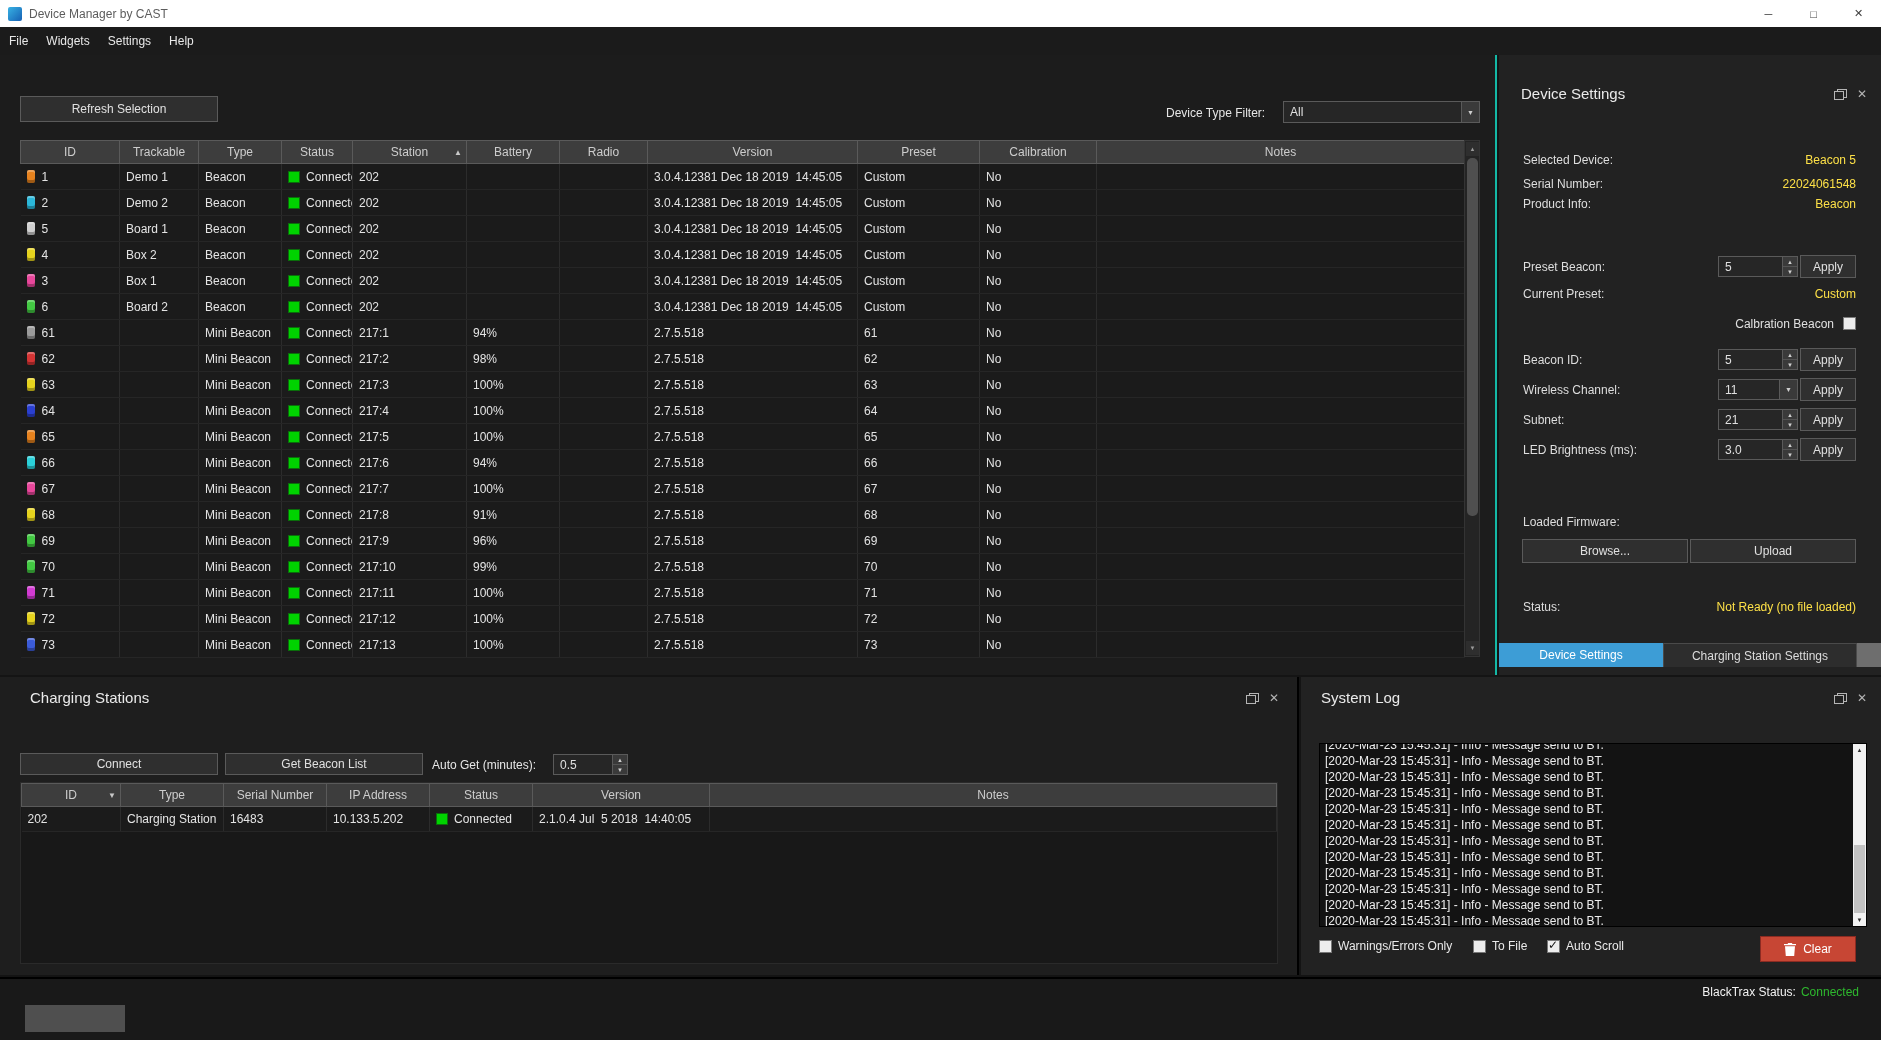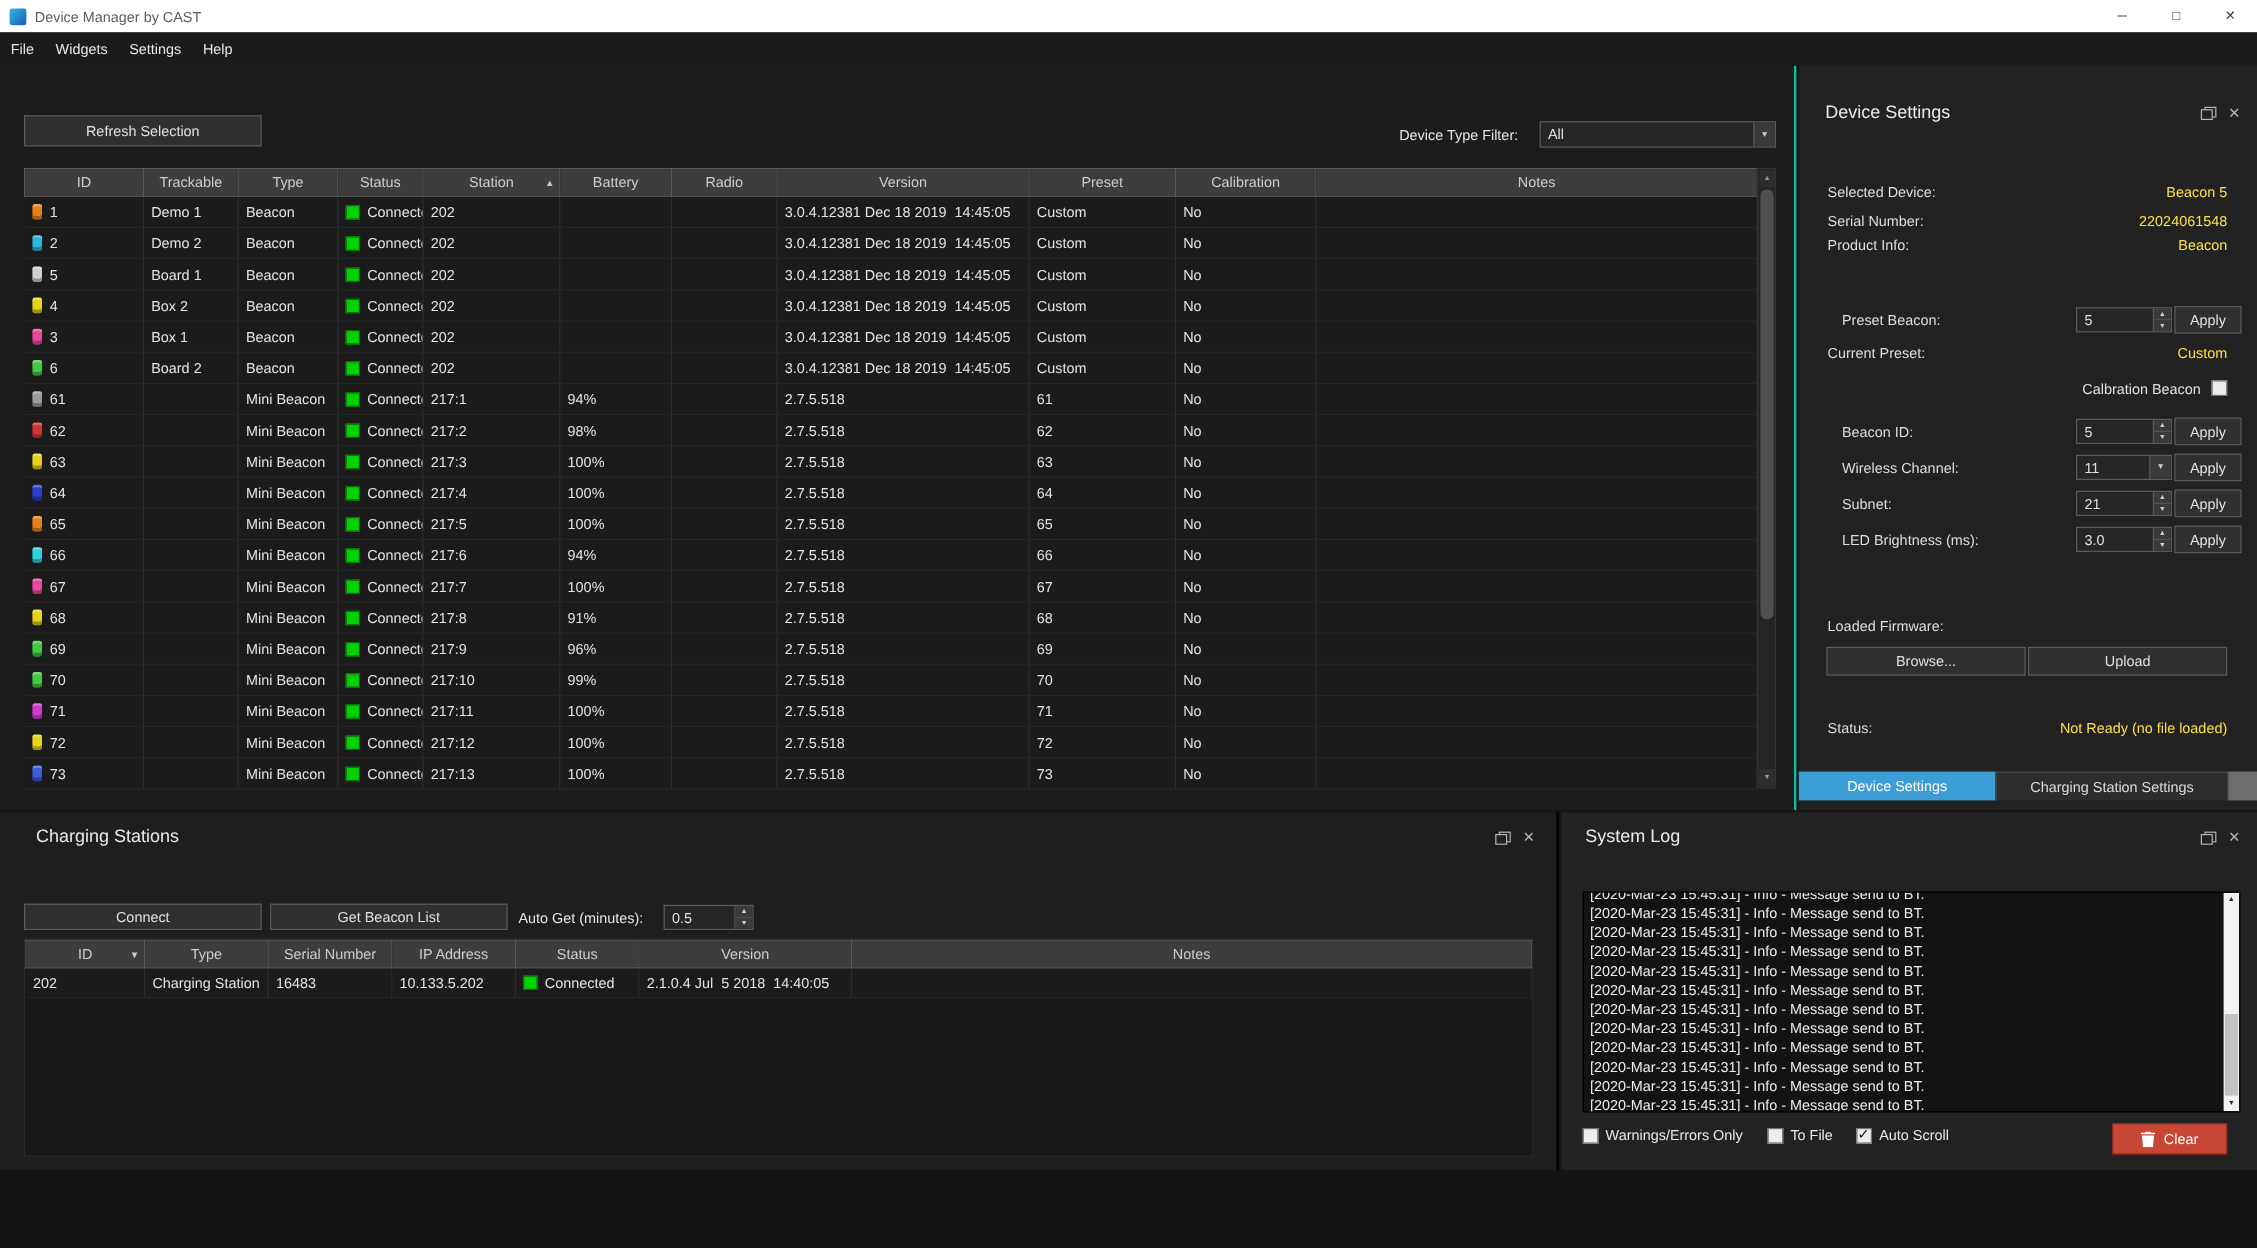--- a/index.html
+++ b/index.html
@@ -61,21 +61,21 @@
   #deviceScroll{left:1464px;top:85px;width:16px;height:517px}
   .sarrow{position:absolute;left:1px;width:13px;height:14px;display:flex;align-items:center;justify-content:center;font-size:6px;color:#9a9a9a;background:#2e2e2e}
   #deviceScroll .up{top:1px}
   #deviceScroll .down{bottom:1px}
   #deviceScroll .thumb{position:absolute;left:2px;width:11px;top:17px;height:358px;background:#4f4f4f;border-radius:5px}
 
   
   .ds-row{position:absolute;left:24px;width:333px;height:18px;display:flex;justify-content:space-between;align-items:flex-start}
   .ds-row .lbl{color:#dedede}
   .ds-row .val{color:#fde047}
-  .ds-ctl{position:absolute;left:36px;width:333px;height:23px}
+  .ds-ctl{position:absolute;left:24px;width:333px;height:23px}
   .ds-ctl .lbl{position:absolute;left:0;top:5px;color:#dedede}
   .ds-ctl .spin,.ds-ctl .combo{left:195px;top:1px;width:80px;height:21px}
   .ds-ctl .apply{position:absolute;right:0;top:0;width:56px;height:23px}
   .yellow{color:var(--preset-yellow,#e6e65a)}
   .ds-tabs{position:absolute;left:0;top:588px;width:100%;height:24px;display:flex}
   .tab{height:100%;display:flex;align-items:center;justify-content:center}
   .tab.active{width:164px;background:var(--tab-blue,#3d9dd6);color:#fff}
   .tab.inactive{width:194px;background:#2d2d2d;color:#dcdcdc;border:1px solid #4a4a4a;border-bottom:none}
   .tab-filler{flex:1;background:#6e6e6e}
 
@@ -604,14 +604,20 @@
         <span>Auto Scroll</span>
       </label>
     <div id="clearBtn">
       <svg width="12" height="13" viewBox="0 0 12 13">
           <path d="M4.2 0h3.6l.7 1H12v1.2H0V1h3.5zM1 3.2h10L10.2 13H1.8z" fill="#ffffff"></path>
         </svg>
       <span>Clear</span>
     </div>
   </div>
 
+  <div id="statusbar">
+    <div id="statusbarBtn"></div>
+    <div id="btStatus">
+      <span>BlackTrax Status:</span><span id="btVal">Connected</span>
+    </div>
+  </div>
 
 </div>
 
 </body></html>

